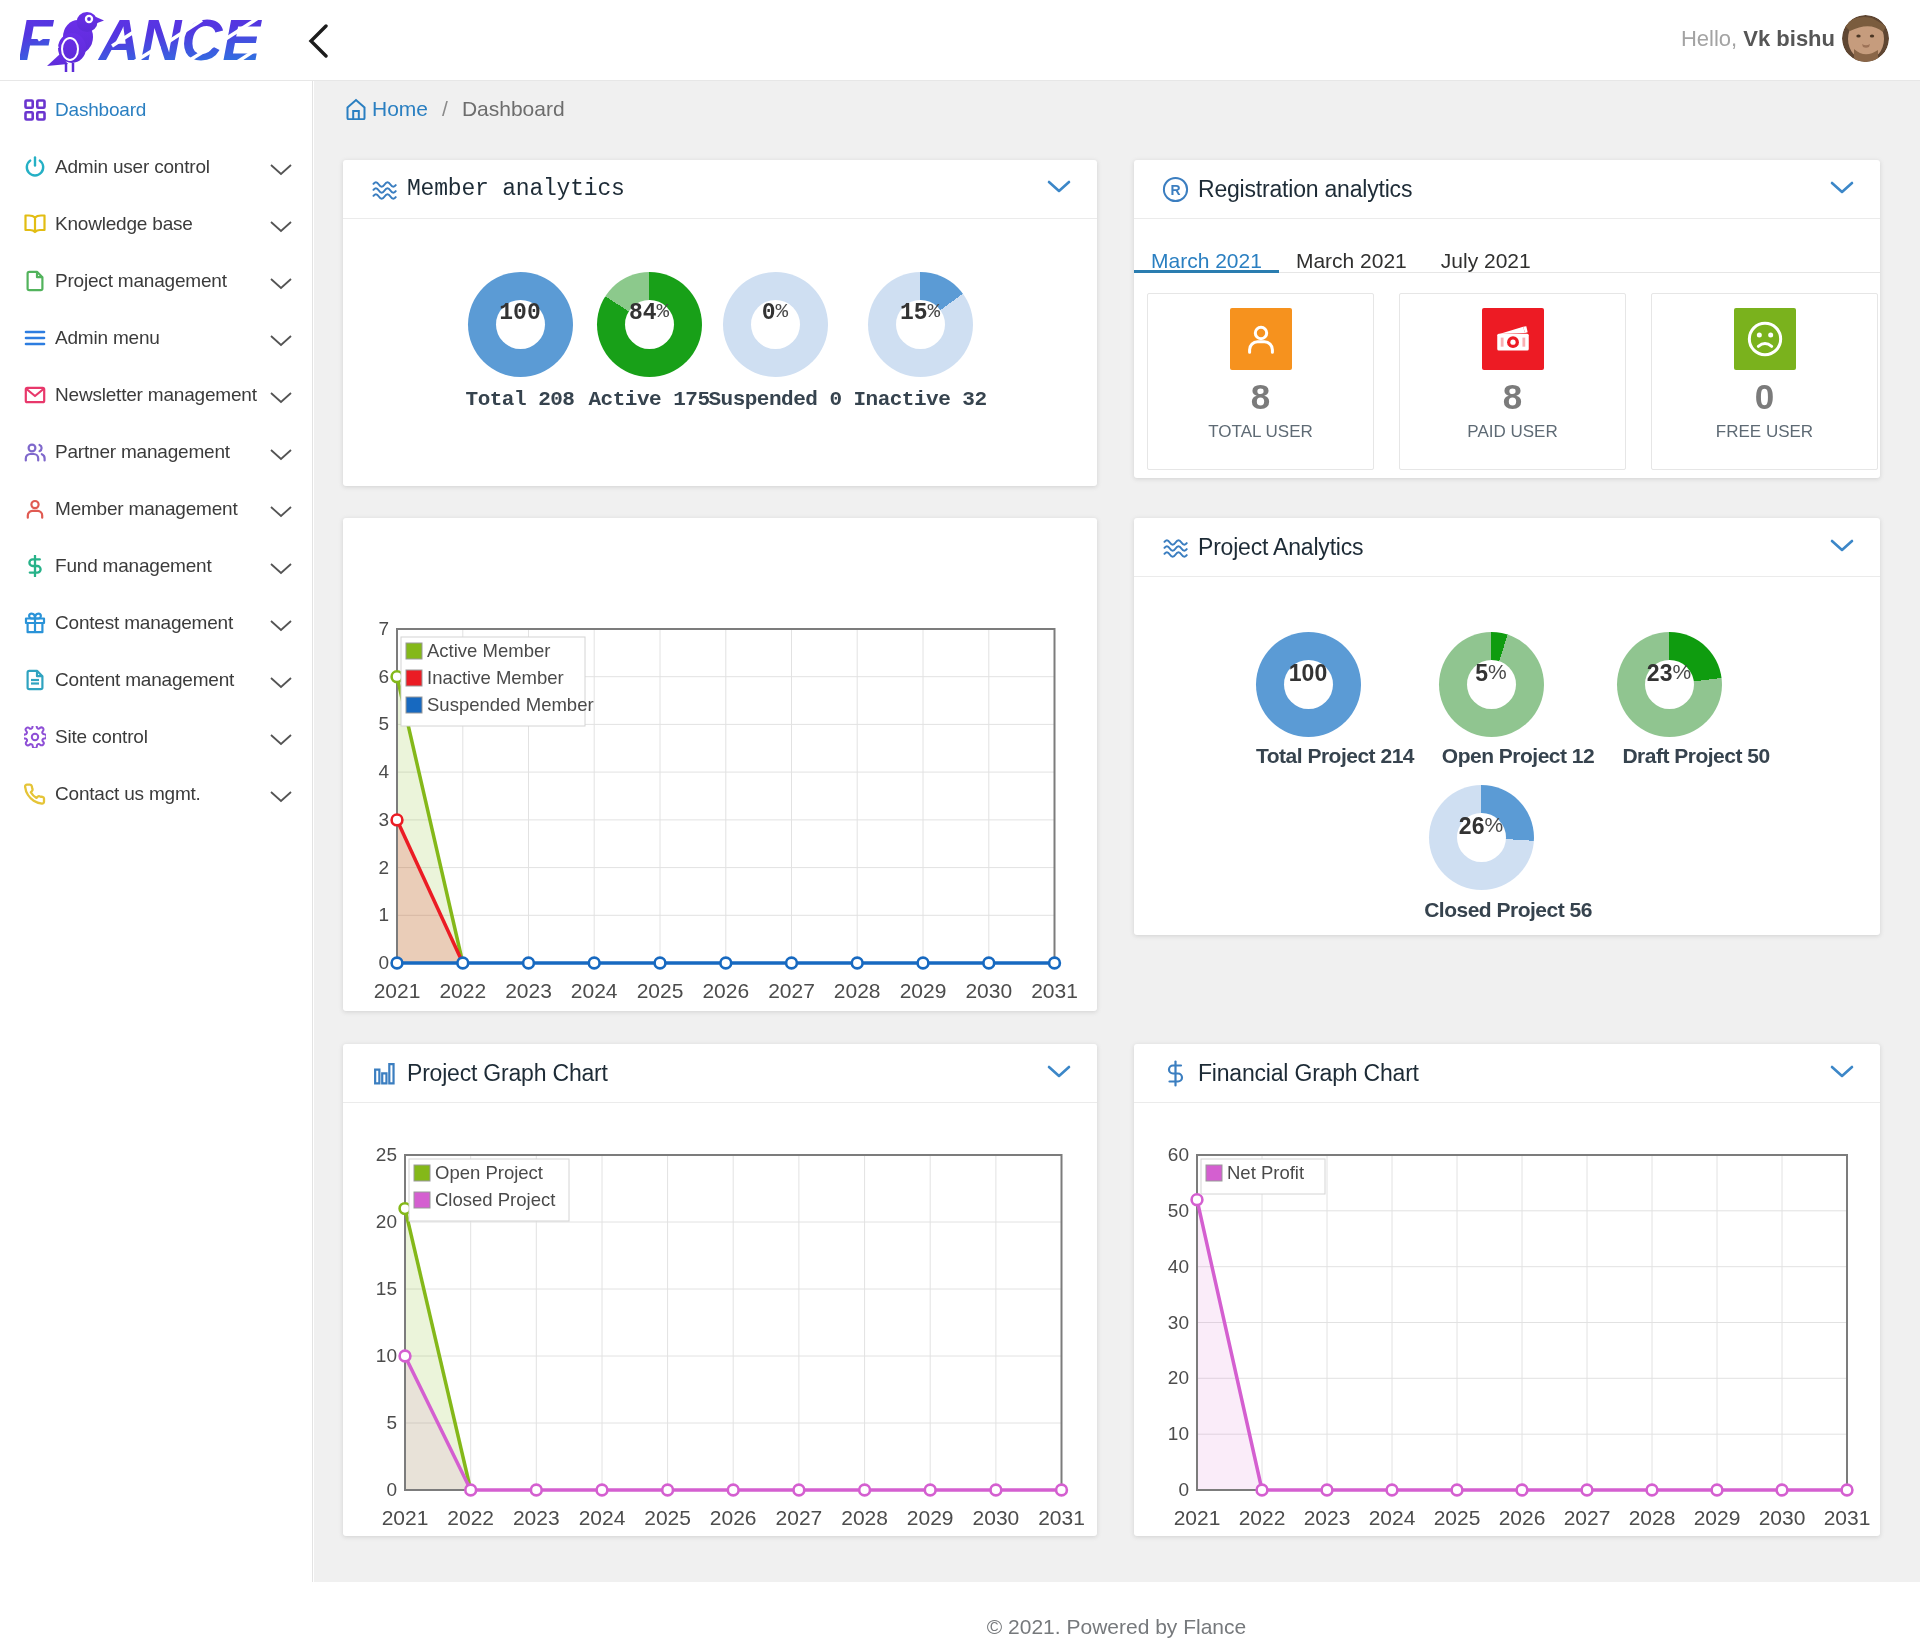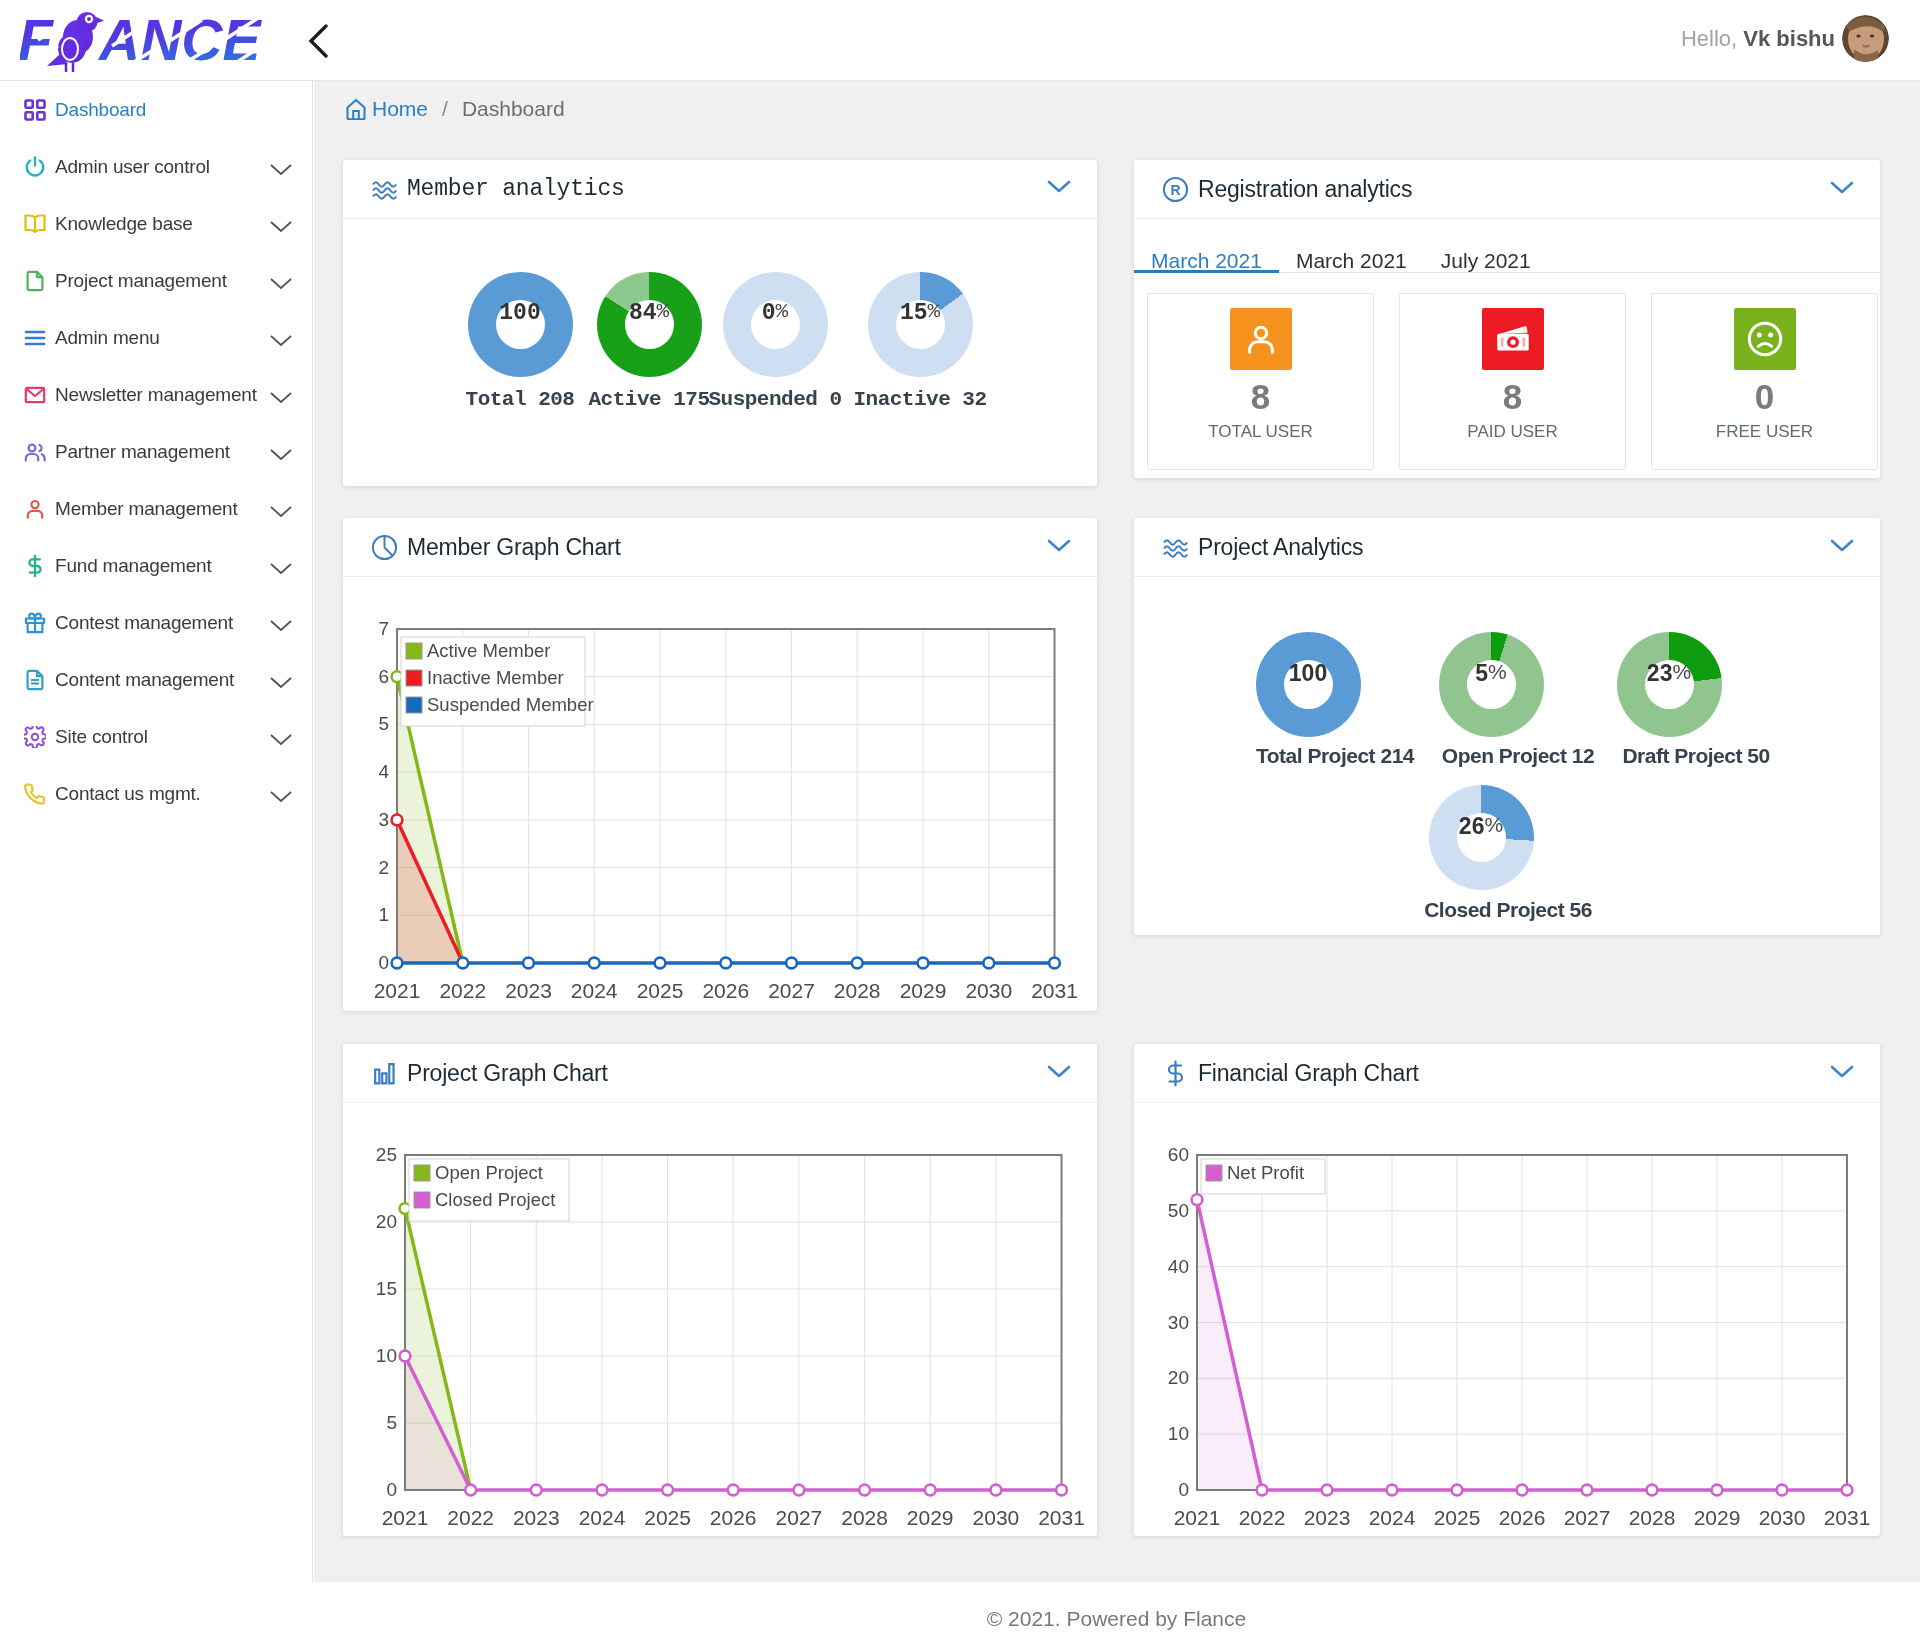--- a/index.html
+++ b/index.html
@@ -1,20 +1,20 @@
 <!DOCTYPE html>
 <html><head><meta charset="utf-8">
 <style>
 *{margin:0;padding:0;box-sizing:border-box;}
 html,body{width:1920px;height:1645px;background:#fff;font-family:"Liberation Sans",sans-serif;position:relative;overflow:hidden;}
 .topbar{position:absolute;left:0;top:0;width:1920px;height:81px;background:#fff;border-bottom:1px solid #e7e7e7;}
 .sidebar{position:absolute;left:0;top:81px;width:313px;height:1501px;background:#fff;border-right:1px solid #e3e3e3;}
 .content{position:absolute;left:314px;top:81px;width:1606px;height:1501px;background:#f0f0f0;}
 .footer{position:absolute;left:0;top:1582px;width:1920px;height:63px;background:#fff;}
-.footer div{margin-left:313px;text-align:center;font-size:21px;color:#76797c;padding-top:25px;}
+.footer div{margin-left:313px;text-align:center;font-size:21px;color:#76797c;padding-top:33px;}
 .mitem{position:absolute;left:0;width:313px;height:57px;}
 .mitem .mic{position:absolute;left:24px;top:50%;margin-top:-11px;width:22px;height:22px;}
 .mitem .mlabel{position:absolute;left:55px;top:50%;transform:translateY(-50%);font-size:19px;color:#3b3b3b;letter-spacing:-0.2px;}
 .mitem .mchev{position:absolute;right:21px;top:50%;margin-top:-5px;}
 .card{position:absolute;background:#fff;border-radius:3px;box-shadow:0 1px 4px rgba(120,120,120,0.25);}
 .chead{position:absolute;left:0;top:0;right:0;height:59px;border-bottom:1px solid #ebebeb;display:flex;align-items:center;padding:0 26px 0 28px;}
 .chead .cic{width:27px;height:27px;margin-right:9px;flex:0 0 auto;}
 .chead .ttl{font-size:23px;color:#1d2b36;letter-spacing:-0.2px;}
 .chead .hchev{margin-left:auto;}
 .donut{position:absolute;width:105px;height:105px;border-radius:50%;}
@@ -329,30 +329,20 @@
             <circle cx="8.6" cy="9.6" r="0.6" fill="#fff"></circle>
             <circle cx="15.4" cy="9.6" r="0.6" fill="#fff"></circle>
             <path d="M8 16.4q4-3.4 8 0"></path>
           </svg>
         </div>
         <div class="num">0</div>
         <div class="slab">FREE USER</div>
       </div>
     </div>
     <div class="card" style="left:29px;top:437px;width:754px;height:493px;">
-      <div class="chead">
-        <svg class="cic" viewBox="0 0 27 27" fill="none" stroke="#3b7ec0" stroke-width="2">
-          <circle cx="13.5" cy="13.5" r="11.6"></circle>
-          <path d="M13.5 13.5V1.9M13.5 13.5l8.2 8.2"></path>
-        </svg>
-        <span class="ttl">Member Graph Chart</span>
-        <span class="hchev"><svg width="24" height="13" viewBox="0 0 24 13" fill="none" stroke="#3c87c8" stroke-width="2.6" stroke-linecap="round" stroke-linejoin="round">
-            <path d="M2 2l10 9L22 2"></path>
-          </svg></span>
-      </div>
       <svg class="plot" width="754" height="493" viewBox="0 0 754 493">
         <line x1="54.0" y1="111" x2="54.0" y2="445" stroke="#e2e2e2" stroke-width="1"></line>
         <line x1="119.8" y1="111" x2="119.8" y2="445" stroke="#e2e2e2" stroke-width="1"></line>
         <line x1="185.5" y1="111" x2="185.5" y2="445" stroke="#e2e2e2" stroke-width="1"></line>
         <line x1="251.2" y1="111" x2="251.2" y2="445" stroke="#e2e2e2" stroke-width="1"></line>
         <line x1="317.0" y1="111" x2="317.0" y2="445" stroke="#e2e2e2" stroke-width="1"></line>
         <line x1="382.8" y1="111" x2="382.8" y2="445" stroke="#e2e2e2" stroke-width="1"></line>
         <line x1="448.5" y1="111" x2="448.5" y2="445" stroke="#e2e2e2" stroke-width="1"></line>
         <line x1="514.2" y1="111" x2="514.2" y2="445" stroke="#e2e2e2" stroke-width="1"></line>
         <line x1="580.0" y1="111" x2="580.0" y2="445" stroke="#e2e2e2" stroke-width="1"></line>

